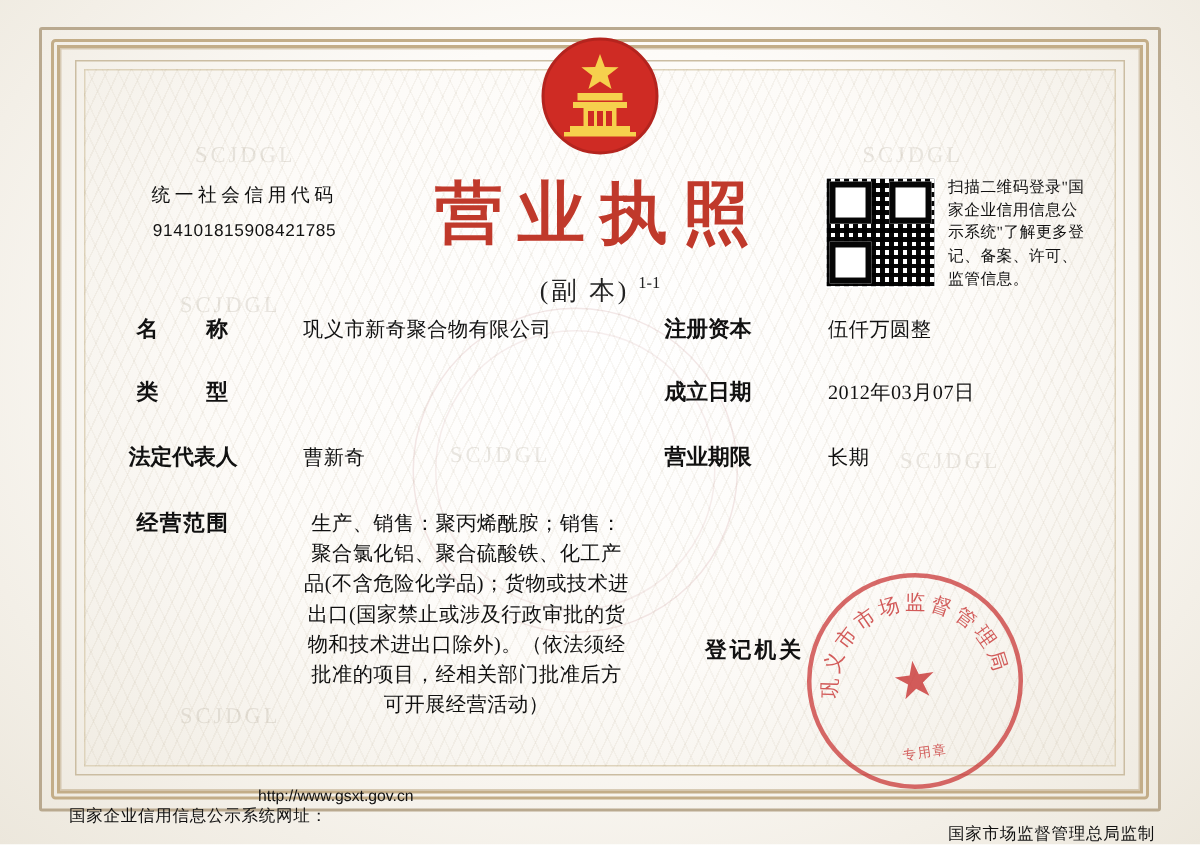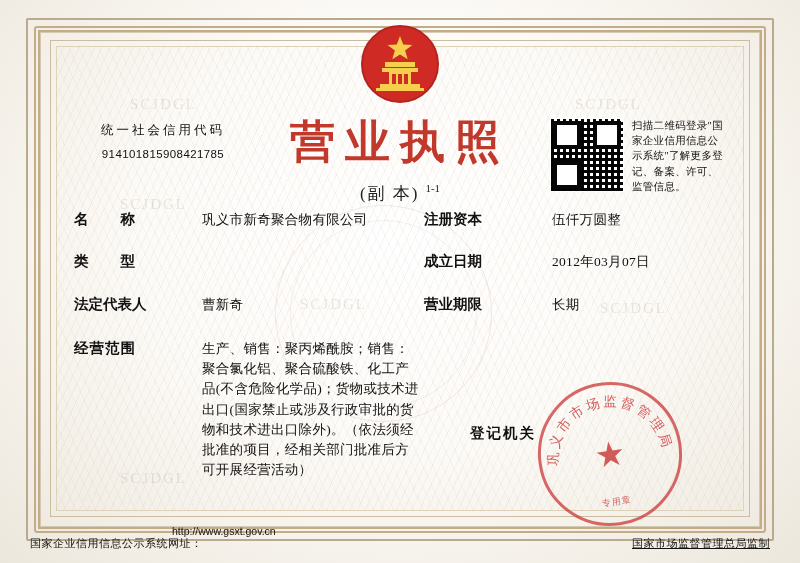--- a/index.html
+++ b/index.html
@@ -129,21 +129,21 @@
   .qr:after{right:2px;top:2px;}
   .qr-corner3{position:absolute;left:2px;bottom:2px;width:20px;height:20px;border:4px solid #111;background:#fff;}
   .qr-text{
     width:96px;font-size:10.5px;line-height:1.45;color:#111;
     font-family:"Liberation Serif", serif;
     letter-spacing:.3px;
   }
 
   
   .fields{position:absolute;left:74px;top:210px;right:60px;}
-  .row{display:flex;margin-bottom:2px;}
+  .row{display:flex;margin-bottom:2px;text-align:center;}
   .col-left{width:350px;display:flex;}
   .col-right{flex:1;display:flex;}
   .flabel{
     font-family:"Liberation Serif", serif;
     font-size:14.5px;font-weight:bold;color:#111;
     width:96px;flex:none;
     letter-spacing:1px;
   }
   .flabel.sp4{letter-spacing:0;}
   .fvalue{
@@ -184,37 +184,36 @@
   .seal .arc{
     position:absolute;left:0;top:0;width:100%;height:100%;
   }
   .seal .bottom-text{
     position:absolute;left:0;right:0;bottom:14px;text-align:center;
     font-size:9px;letter-spacing:1px;font-family:"Liberation Serif",serif;
   }
 
   
   .footer-left{
-    position:absolute;left:30px;bottom:12px;
+    position:absolute;left:46px;bottom:12px;
     font-size:11px;color:#111;font-family:"Liberation Serif", serif;
     letter-spacing:.5px;
   }
   .footer-url{
     position:absolute;left:172px;bottom:26px;
     font-size:10.5px;color:#111;font-family:"Liberation Sans", sans-serif;
   }
   .footer-center{
     position:absolute;left:340px;bottom:18px;width:230px;text-align:center;
     font-size:7.5px;color:#444;line-height:1.5;font-family:"Liberation Serif", serif;
   }
   .footer-right{
-    position:absolute;right:30px;bottom:12px;
+    position:absolute;right:30px;bottom:0;
     font-size:11px;color:#111;font-family:"Liberation Serif", serif;
     letter-spacing:.5px;
-    text-decoration:underline;
   }
 </style>
 </head>
 <body>
 
 <div class="license">
 
   <div class="frame-outer"></div>
   <div class="frame-wave"></div>
   <div class="frame-inner"></div>

